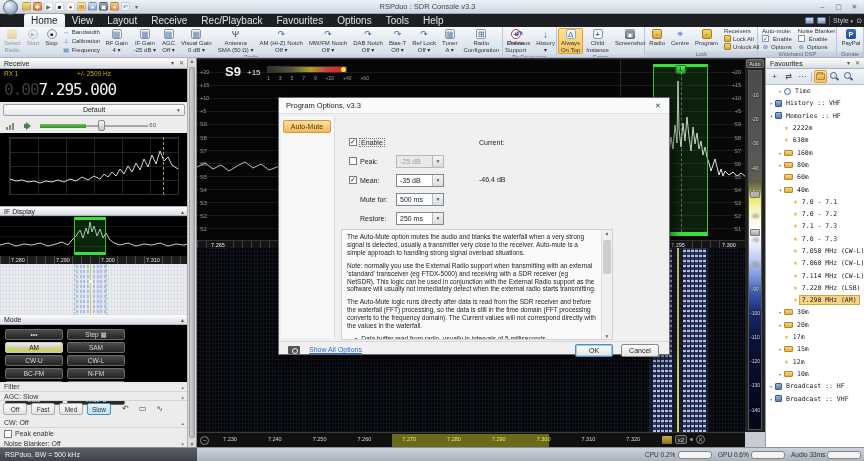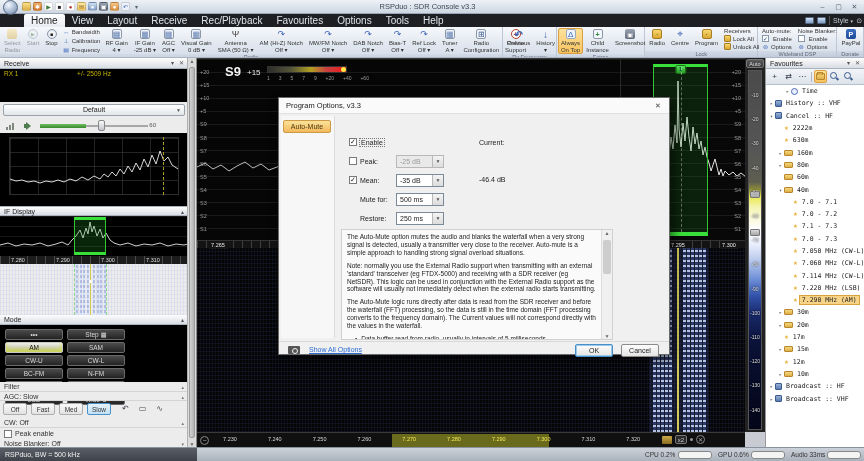--- a/index.html
+++ b/index.html
@@ -520,20 +520,21 @@
     <div class="lp-in">
       <div class="ptitle"><span>Receive</span>
         <span class="ptico" style="right:14px">▾</span>
         <span class="ptico" style="right:4px">✕</span>
       </div>
       <div class="blackbox">
         <div class="rxrow">
           <span class="rxlbl">RX 1</span>
           <span class="bwlbl">+/- 2509 Hz</span>
         </div>
+        <div class="freq"><span class="fdim">0.00</span><span class="fmain">7.295.000</span></div>
       </div>
       <div class="dropdown"><span>Default</span><span class="ddarrow">▼</span></div>
       <div class="volrow">
         <span class="lvl">
             <span style="height:3px"></span>
             <span style="height:5px"></span>
             <span style="height:7px"></span>
           </span>
         <span class="spk"></span>
         <span class="sltrack"></span>
@@ -759,34 +760,34 @@
           <span class="foldico"></span>
         </span>
         <span class="fbtn">
           <span class="mag"></span>
         </span>
         <span class="fbtn">
           <span class="mag"></span>
         </span>
       </div>
     <div class="ftree" id="favTree">
-        <div class="trow" style="padding-left: 18px;">
+        <div class="trow" style="padding-left: 11px;">
           <span class="tarrow">▸</span>
           <span class="tico fi-clock"></span>
           <span class="tlabel">Time</span>
         </div>
         <div class="trow" style="padding-left: 2px;">
           <span class="tarrow">▸</span>
           <span class="tico fi-band"></span>
           <span class="tlabel">History :: VHF</span>
         </div>
         <div class="trow" style="padding-left: 2px;">
           <span class="tarrow">▾</span>
           <span class="tico fi-band"></span>
-          <span class="tlabel">Cancel :: HF</span>
+          <span class="tlabel">Memories :: HF</span>
         </div>
         <div class="trow" style="padding-left: 11px;">
           <span class="tarrow"></span>
           <span class="tico fi-star">★</span>
           <span class="tlabel">2222m</span>
         </div>
         <div class="trow" style="padding-left: 11px;">
           <span class="tarrow"></span>
           <span class="tico fi-star">★</span>
           <span class="tlabel">630m</span>

